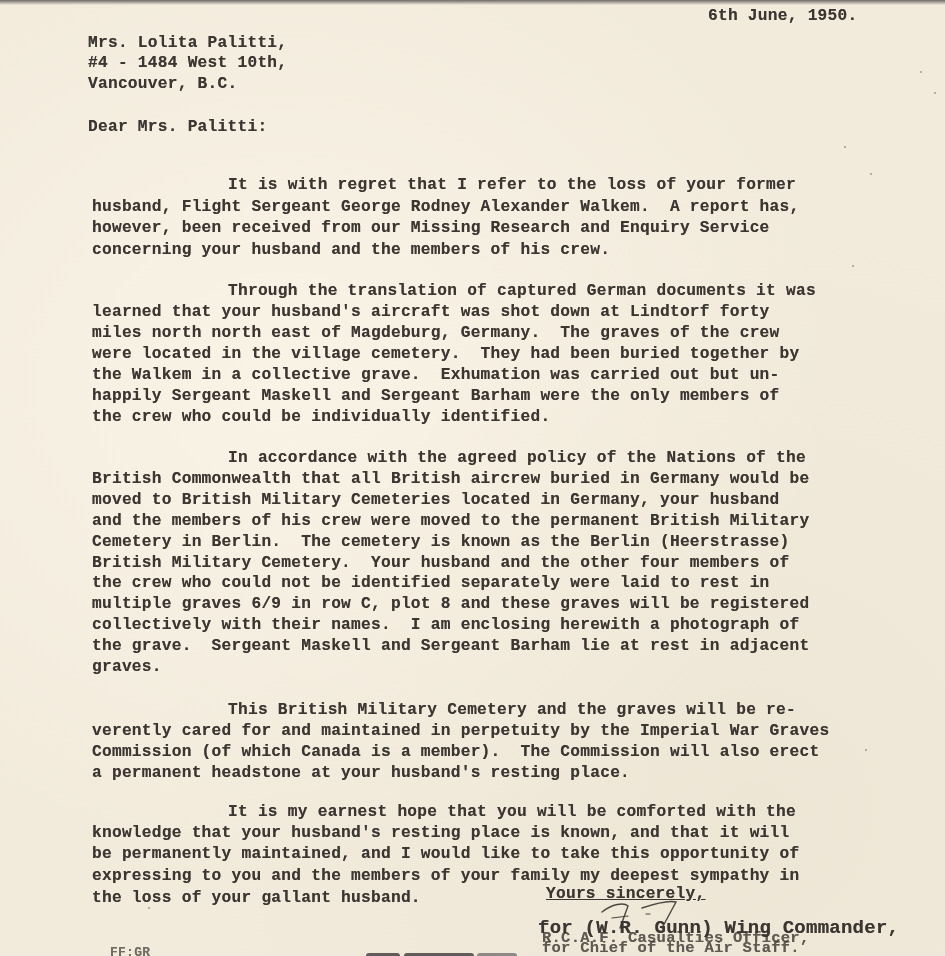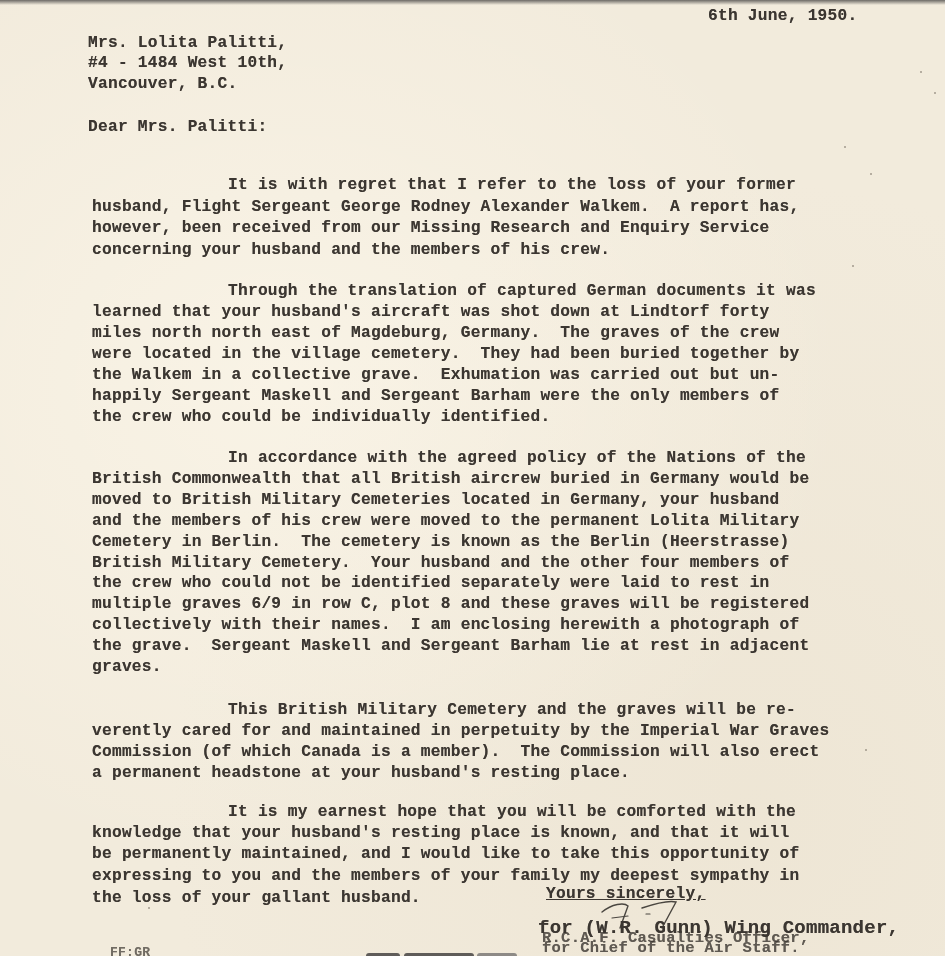--- a/index.html
+++ b/index.html
@@ -91,21 +91,21 @@
     <div class="line body-line" style="top:321px">were located in the village cemetery.  They had been buried together by</div>
     <div class="line body-line" style="top:342px">the Walkem in a collective grave.  Exhumation was carried out but un-</div>
     <div class="line body-line" style="top:363px">happily Sergeant Maskell and Sergeant Barham were the only members of</div>
     <div class="line body-line" style="top:384px">the crew who could be individually identified.</div>
   </div>
 
   <div>
     <div class="line body-line indent" style="top:425px">In accordance with the agreed policy of the Nations of the</div>
     <div class="line body-line" style="top:446px">British Commonwealth that all British aircrew buried in Germany would be</div>
     <div class="line body-line" style="top:467px">moved to British Military Cemeteries located in Germany, your husband</div>
-    <div class="line body-line" style="top:488px">and the members of his crew were moved to the permanent Lolita Military</div>
+    <div class="line body-line" style="top:488px">and the members of his crew were moved to the permanent British Military</div>
     <div class="line body-line" style="top:509px">Cemetery in Berlin.  The cemetery is known as the Berlin (Heerstrasse)</div>
     <div class="line body-line" style="top:530px">British Military Cemetery.  Your husband and the other four members of</div>
     <div class="line body-line" style="top:550px">the crew who could not be identified separately were laid to rest in</div>
     <div class="line body-line" style="top:571px">multiple graves 6/9 in row C, plot 8 and these graves will be registered</div>
     <div class="line body-line" style="top:592px">collectively with their names.  I am enclosing herewith a photograph of</div>
     <div class="line body-line" style="top:613px">the grave.  Sergeant Maskell and Sergeant Barham lie at rest in adjacent</div>
     <div class="line body-line" style="top:634px">graves.</div>
   </div>
 
   <div>

